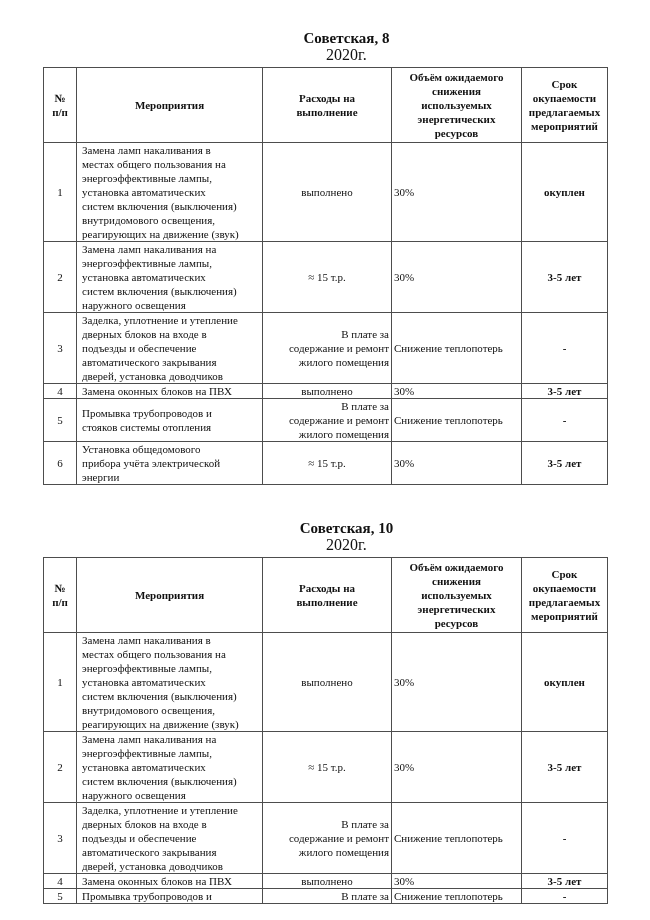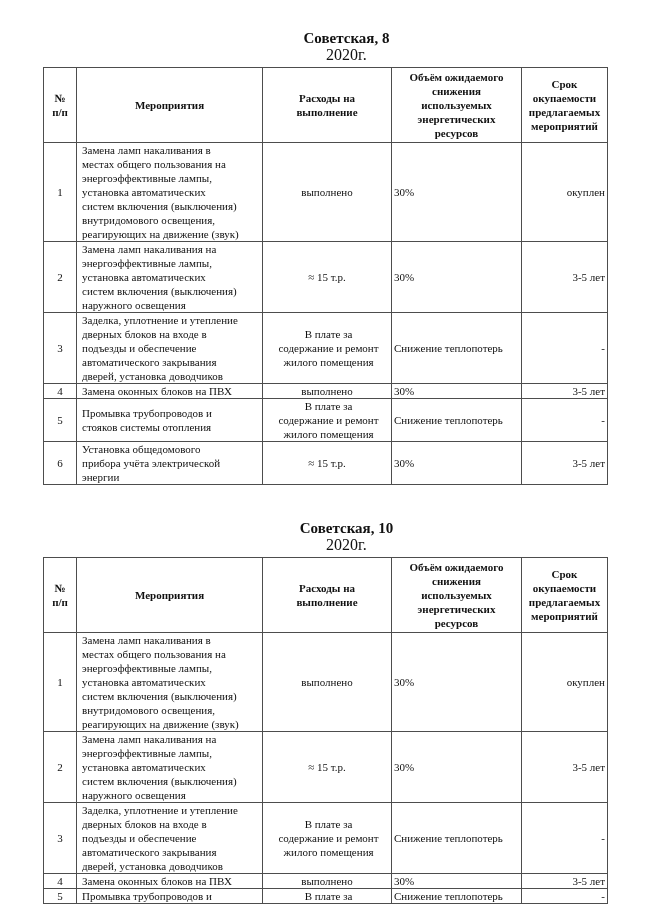--- a/index.html
+++ b/index.html
@@ -41,23 +41,23 @@
     overflow: hidden;
   }
   table.measures th {
     font-weight: bold;
     text-align: center;
     padding: 1px 2px;
   }
   td.c-num     { text-align: center; padding: 0 2px; }
   td.c-measure { text-align: left;   padding: 0 2px 0 5px; }
   td.c-exp-c   { text-align: center; padding: 0 12px; }
-  td.c-exp-l   { text-align: center;   padding: 0 2px 0 5px; }
+  td.c-exp-l   { text-align: right;   padding: 0 2px 0 5px; }
   td.c-vol     { text-align: left; padding: 0 2px; }
-  td.c-pay     { text-align: right; padding: 0 2px; }
+  td.c-pay     { text-align: center; padding: 0 2px; font-weight: bold; }
   tr.h-hdr  { height: 75px; }
   tr.h-r1   { height: 98px; }
   tr.h-r2   { height: 70px; }
   tr.h-r3   { height: 70px; }
   tr.h-r4   { height: 14px; }
   tr.h-r5   { height: 42px; }
   tr.h-r6   { height: 42px; }
   tr.h-cut  { height: 13px; }
   col.w-num { width: 33px; }
   col.w-measure { width: 186px; }

